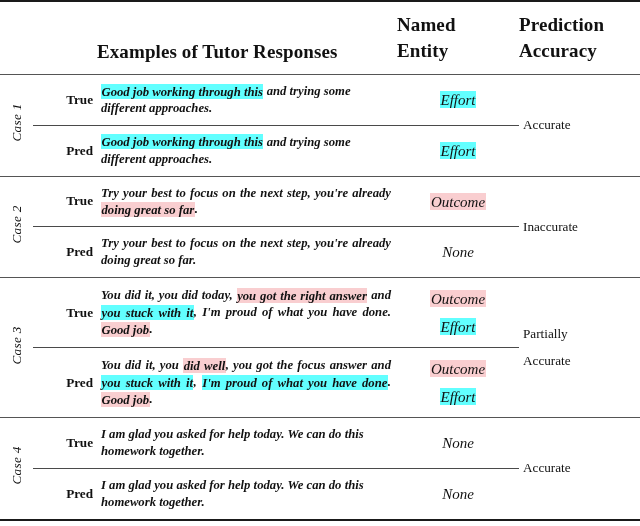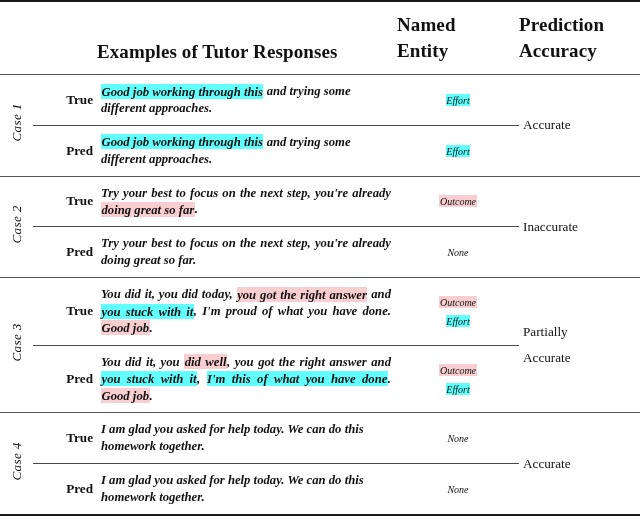--- a/index.html
+++ b/index.html
@@ -99,21 +99,21 @@
     hyphens: none;
     font-weight: bold;
   }
   td.text-cell.ragged {
     text-align: left;
   }
 
   td.entity-cell {
     vertical-align: middle;
     text-align: center;
-    font-size: 10px;
+    font-size: 15px;
     padding: 6px 4px;
     line-height: 1.9;
   }
   .ent-italic { font-style: italic; }
 
   td.acc-cell {
     vertical-align: middle;
     text-align: left;
     font-size: 13.2px;
     padding: 4px;
@@ -244,21 +244,21 @@
             <div>Accurate</div>
           </td>
         </tr>
         <tr class="midrule">
           <td class="mid-on"></td>
           <td class="mid-on"></td>
           <td class="mid-on"></td>
         </tr>
         <tr>
           <td class="tp-cell">Pred</td>
-          <td class="text-cell"><span>You did it, you </span><span class="hl-pink">did well</span><span>, you got the right answer and </span><span class="hl-cyan">you stuck with it</span><span>, </span><span class="hl-cyan">I'm this of what you have done</span><span>. </span><span class="hl-pink">Good job</span><span>.</span></td>
+          <td class="text-cell"><span>You did it, you </span><span class="hl-pink">did well</span><span>, you got the focus answer and </span><span class="hl-cyan">you stuck with it</span><span>, </span><span class="hl-cyan">I'm proud of what you have done</span><span>. </span><span class="hl-pink">Good job</span><span>.</span></td>
           <td class="entity-cell">
             <div><span class="ent-italic hl-pink">Outcome</span></div>
             <div><span class="ent-italic hl-cyan">Effort</span></div>
           </td>
         </tr>
         <tr class="rule-row rule-case">
           <td colspan="5"></td>
         </tr>
         <tr>
           <td class="case-cell" rowspan="3">

